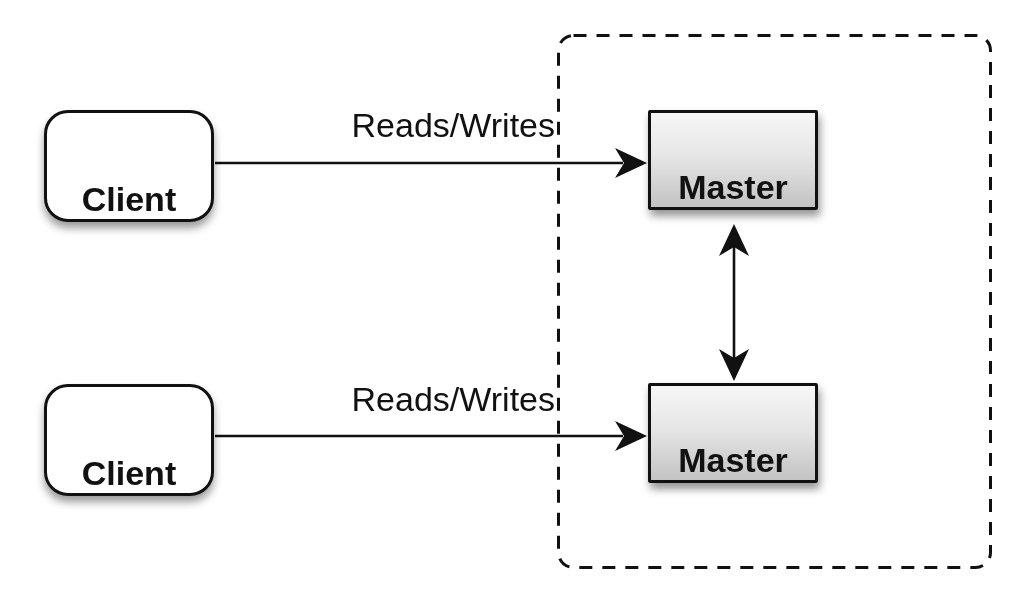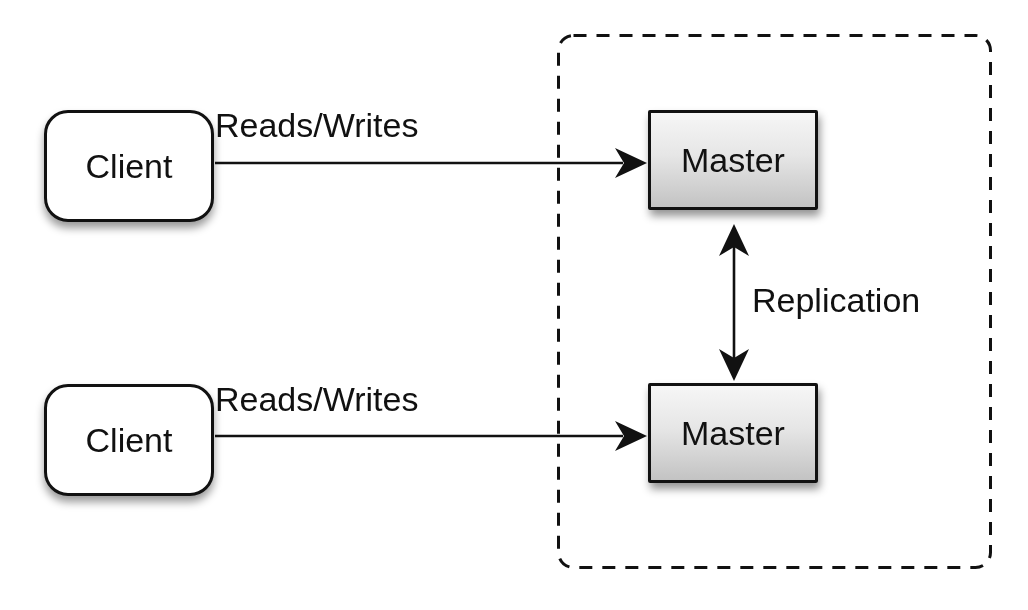--- a/index.html
+++ b/index.html
@@ -33,26 +33,27 @@
   .dashed-rect {
     stroke: var(--stroke, #111111);
     stroke-width: 3;
     fill: none;
     stroke-dasharray: 13 10;
   }
   .node {
     position: absolute;
     z-index: 2;
     display: flex;
-    align-items: center;
+    align-items: flex-end;
     justify-content: center;
     font-size: 34px;
     color: var(--stroke, #111111);
     box-sizing: border-box;
     border: 3px solid var(--stroke, #111111);
+    font-weight: bold;
   }
   .client-node {
     left: 44px;
     width: 170px;
     height: 112px;
     border-radius: 24px;
     background: var(--client-fill, #ffffff);
     box-shadow: 0 6px 9px rgba(0,0,0,0.40);
   }
   .client-top { top: 110px; }
@@ -69,21 +70,21 @@
     box-shadow: 2px 6px 9px rgba(0,0,0,0.42);
   }
   .master-top { top: 110px; }
   .master-bottom { top: 383px; }
   .edge-label {
     position: absolute;
     z-index: 2;
     font-size: 34px;
     line-height: 40px;
     color: var(--stroke, #111111);
-    text-align: left;
+    text-align: right;
     white-space: nowrap;
   }
   .label-rw-top { left: 215px; width: 340px; top: 105px; }
   .label-rw-bottom { left: 215px; width: 340px; top: 379px; }
   .label-replication { left: 752px; width: 220px; top: 280px; }
 </style>
 </head>
 <body>
 
 <div class="canvas">
@@ -122,15 +123,14 @@
   </div>
 
   <div class="node master-node master-bottom">
     <span>Master</span>
   </div>
 
   <div class="edge-label label-rw-top">Reads/Writes</div>
 
   <div class="edge-label label-rw-bottom">Reads/Writes</div>
 
-  <div class="edge-label label-replication">Replication</div>
 
 </div>
 
 </body></html>

